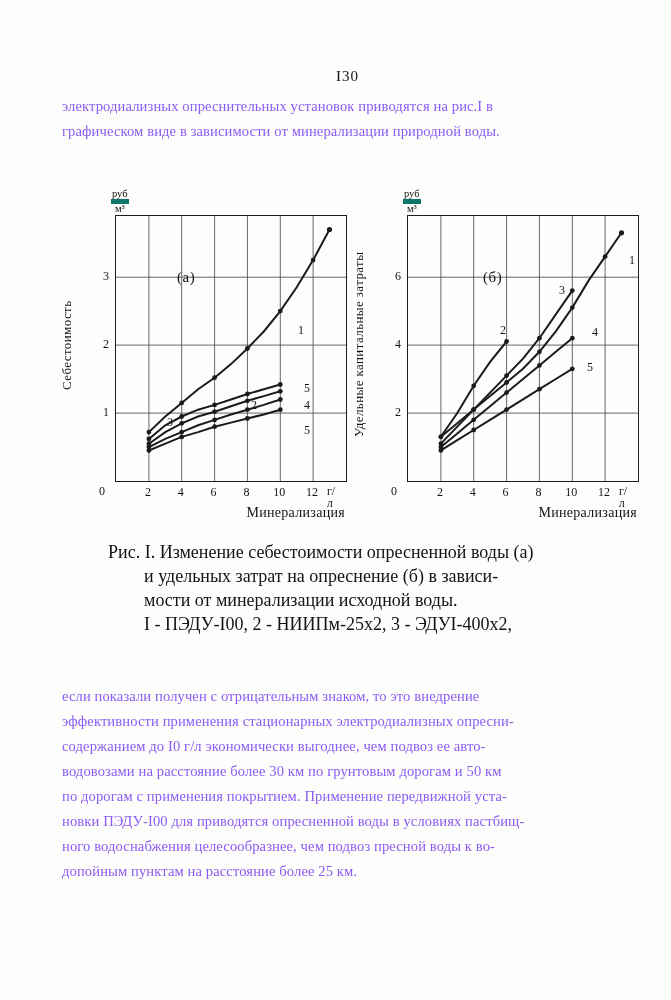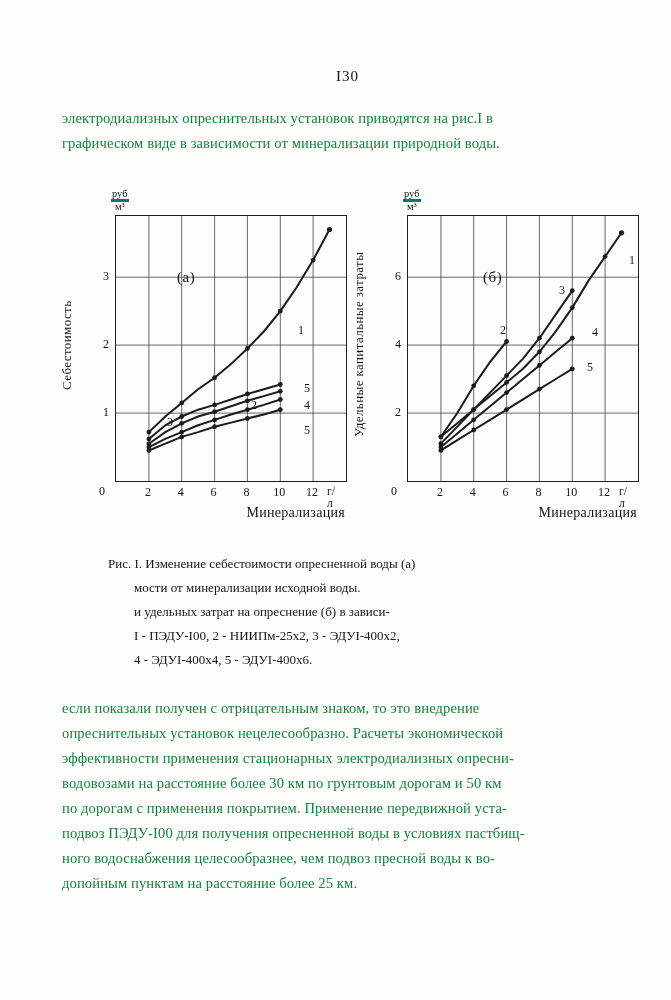--- a/index.html
+++ b/index.html
@@ -30,22 +30,21 @@
     text-align: center;
     font-size: 15px;
     letter-spacing: 1px;
     margin-left: 12px;
   }
   .para {
     position: absolute;
     font-size: 14.6px;
     line-height: 25px;
     letter-spacing: 0.1px;
-    color: #15803d;
-    margin-top: 12px;
+    color: #8b5cf6;
   }
   .para .line { display: block; white-space: pre; }
   #intro-paragraph {
     top: 94px;
     left: 62px;
     width: 560px;
   }
   
   .figure {
     position: absolute;
@@ -81,21 +80,21 @@
     transform: rotate(180deg);
     text-align: center;
     white-space: nowrap;
   }
   .unit-label {
     position: absolute;
     font-size: 10.5px;
     line-height: 10px;
     text-align: center;
   }
-  .unit-label .num { display: block; border-bottom: 3px solid #0f766e; padding: 0 1px; }
+  .unit-label .num { display: block; border-bottom: 5px solid #0f766e; padding: 0 1px; }
   .unit-label .den { display: block; padding: 0 1px; }
   .chart-tag {
     position: absolute;
     font-size: 15px;
     letter-spacing: 0.5px;
   }
   .xaxis-title {
     position: absolute;
     top: 310px;
     left: 60px;
@@ -127,24 +126,24 @@
     top: 289px;
   }
   .curve-label {
     position: absolute;
     font-size: 12px;
     color: #161616;
   }
   
   #figure-caption {
     position: absolute;
-    top: 552px;
+    top: 540px;
     left: 108px;
     width: 520px;
-    font-size: 13px;
+    font-size: 18px;
     line-height: 24px;
   }
   #figure-caption .line { display: block; white-space: pre; }
   
   #body-paragraph {
     top: 684px;
     left: 62px;
     width: 565px;
   }
   svg { display: block; }
@@ -356,30 +355,29 @@
       <div class="tick-x" style="left:224.3px;">10</div>
       <div class="tick-x" style="left:257.1px;">12</div>
       <div class="x-unit" style="left:272px; top:290px;">г/л</div>
 
       <div class="xaxis-title">Минерализация</div>
     </div>
   </div>
 
   <div id="figure-caption">
     <span class="line">Рис. I. Изменение себестоимости опресненной воды (а)</span>
+    <span class="line">        и удельных затрат на опреснение (б) в зависи-</span>
     <span class="line">        мости от минерализации исходной воды.</span>
-    <span class="line">        и удельных затрат на опреснение (б) в зависи-</span>
     <span class="line">        I - ПЭДУ-I00, 2 - НИИПм-25х2, 3 - ЭДУI-400х2,</span>
-    <span class="line">        4 - ЭДУI-400х4, 5 - ЭДУI-400х6.</span>
   </div>
 
   <div class="para" id="body-paragraph">
     <span class="line">если показали получен с отрицательным знаком, то это внедрение</span>
-    <span class="line">опреснительных установок нецелесообразно. Расчеты экономической</span>
     <span class="line">эффективности применения стационарных электродиализных опресни-</span>
+    <span class="line">содержанием до I0 г/л экономически выгоднее, чем подвоз ее авто-</span>
     <span class="line">водовозами на расстояние более 30 км по грунтовым дорогам и 50 км</span>
     <span class="line">по дорогам с применения покрытием. Применение передвижной уста-</span>
-    <span class="line">подвоз ПЭДУ-I00 для получения опресненной воды в условиях пастбищ-</span>
+    <span class="line">новки ПЭДУ-I00 для приводятся опресненной воды в условиях пастбищ-</span>
     <span class="line">ного водоснабжения целесообразнее, чем подвоз пресной воды к во-</span>
     <span class="line">допойным пунктам на расстояние более 25 км.</span>
   </div>
 
 </div>
 
 </body></html>

